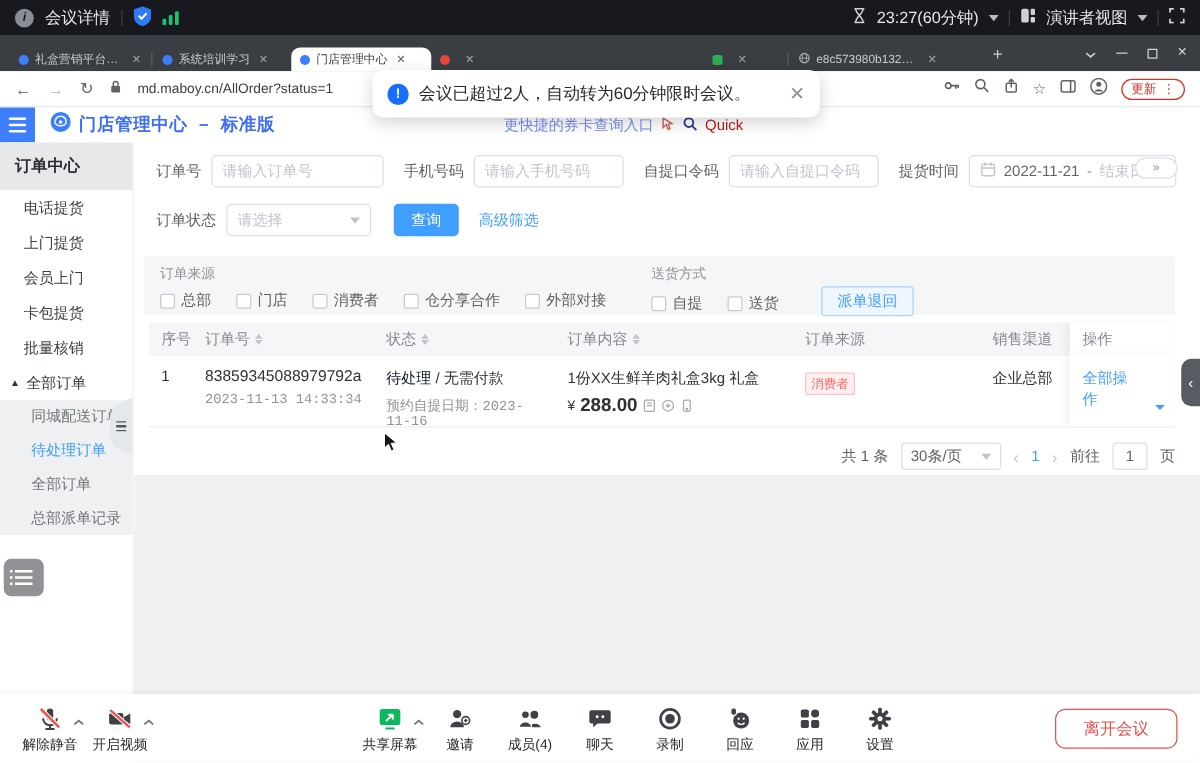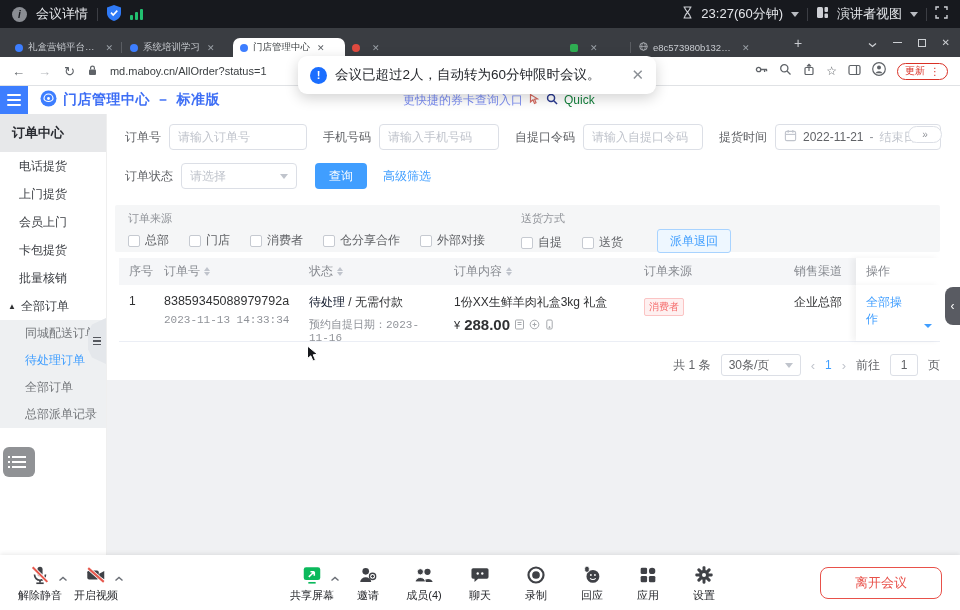--- a/index.html
+++ b/index.html
@@ -58,21 +58,21 @@
 
   
   #apphdr { position:absolute; top:86px; left:0; width:960px; height:28px; background:#fff; display:flex; align-items:center; }
   .burger { width:28px; height:28px; background:#3d7eff; display:flex; flex-direction:column; gap:3px;
             align-items:center; justify-content:center; flex:none; }
   .burger i { display:block; width:14px; height:2px; background:#fff; border-radius:1px; }
   .brand { display:flex; align-items:center; gap:6px; margin-left:12px; }
   .brand-title { font-size:14px; font-weight:bold; color:#3d6ef5; letter-spacing:.5px; }
   .quick { position:absolute; left:403px; top:0; height:28px; display:flex; align-items:center; gap:6px; font-size:12px; }
   .quick-entry { color:#7a8cf0; }
-  .quick-word { color:#15803d; }
+  .quick-word { color:#b91c1c; }
   .hdr-right { position:absolute; right:14px; top:17px; height:28px; display:flex; align-items:flex-start;margin-top:45px; }
   .avatar { width:18px; height:18px; border-radius:50%; background:#e3e6ea; display:flex; align-items:flex-end; justify-content:center; overflow:hidden; }
   .uname { font-size:12px; color:#303133; margin-left:7px; }
   .logout { display:flex; align-items:center; gap:4px; font-size:11px; color:#606266; margin-left:46px; }
 
   
   #sidebar { position:absolute; top:114px; left:0; width:107px; bottom:0; background:#fff; border-right:1px solid #efefef; }
   .sb-sec { height:38px; background:#e7e8ea; display:flex; align-items:center; padding-left:12px;
             font-size:13px; font-weight:bold; color:#2b2d33; }
   .sb-item { height:28px; display:flex; align-items:center; padding-left:19px; font-size:12px; color:#3a3d42; }
@@ -167,21 +167,21 @@
   #cursor { position:absolute; left:306px; top:345px; z-index:45; }
 
   
   #mtoolbar { position:absolute; left:0; top:555px; width:960px; height:55px; background:#fff; z-index:60;
               box-shadow:0 -1px 5px rgba(0,0,0,.09); display:flex; align-items:center; padding:0 12px; }
   .mt-item { width:56px; flex:none; display:flex; flex-direction:column; align-items:center; gap:1px;
              font-size:11px; color:#26282c; position:relative; }
   .mt-ico { height:24px; display:flex; align-items:center; justify-content:center; }
   .mt-caret { position:absolute; right:0; top:9px; }
   .mt-spacer { width:160px; flex:none; }
-  .leave-btn { margin-left:auto; margin-right:6px; height:32px; padding:0 34px; background:#fff;
+  .leave-btn { margin-left:auto; margin-right:6px; height:32px; padding:0 22px; background:#fff;
                border:1px solid #e8514a; color:#e8514a; border-radius:8px; font-size:13px; font-family:inherit; }
 </style>
 </head>
 <body>
 
 <div id="meetbar">
   <span class="mb-info">i</span>
   <span>会议详情</span>
   <span class="vdiv"></span>
   <span>

